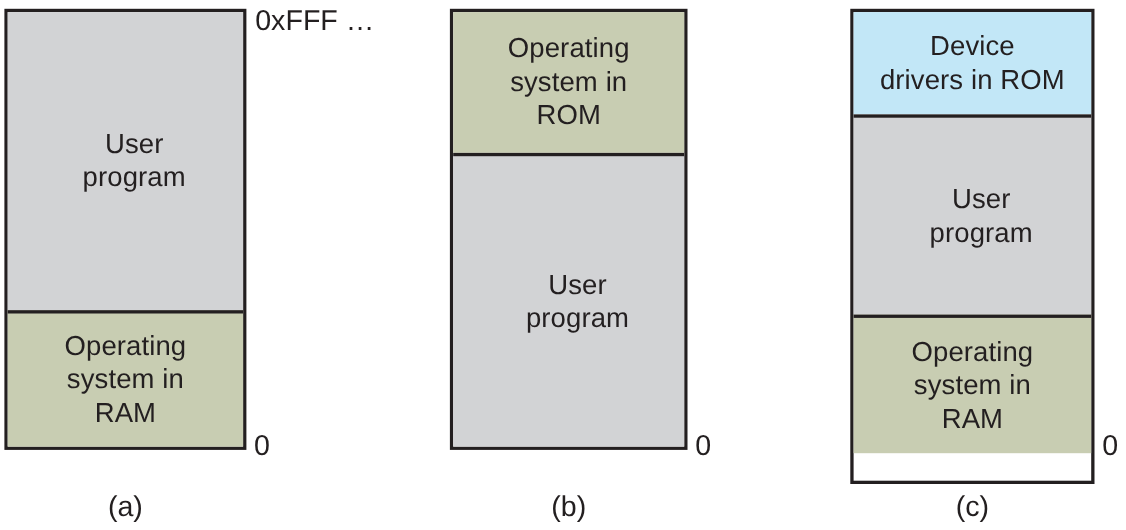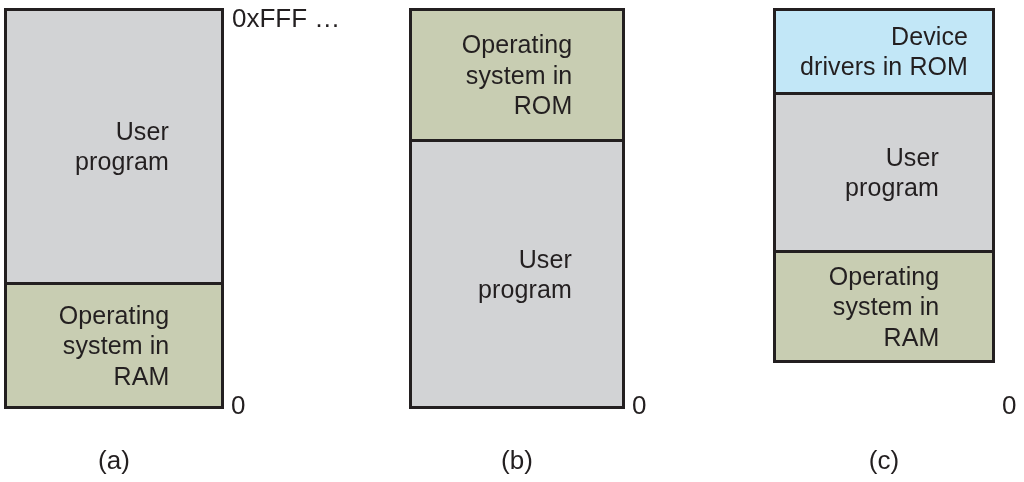--- a/index.html
+++ b/index.html
@@ -32,21 +32,21 @@
     display: flex;
     flex-direction: column;
     background: #ffffff;
   }
 
   .seg {
     box-sizing: border-box;
     display: flex;
     align-items: center;
     justify-content: center;
-    text-align: right;
+    text-align: center;
     font-size: 25px;
     line-height: 1.22;
     letter-spacing: 0.1px;
     color: #231f20;
     overflow: hidden;
   }
   .seg + .seg {
     border-top: 3px solid #231f20;
   }
   .seg-label {
@@ -86,21 +86,21 @@
   #panel-a .caption  { left: 4px; top: 447px; width: 220px; }
 
   
   #panel-b .memcol { left: 409px; top: 8px; width: 216px; height: 401px; }
   #panel-b .seg-os   { height: 130px; }
   #panel-b .seg-user { height: 271px; }
   #panel-b .addr-bot { left: 632px; top: 392px; }
   #panel-b .caption  { left: 409px; top: 447px; width: 216px; }
 
   
-  #panel-c .memcol { left: 773px; top: 8px; width: 222px; height: 355px; }
+  #panel-c .memcol { left: 773px; top: 8px; width: 222px; height: 432px; }
   #panel-c .seg-drivers { height: 93px; }
   #panel-c .seg-user    { height: 182px; }
   #panel-c .seg-os      { height: 126px; }
   #panel-c .addr-bot    { left: 1002px; top: 392px; }
   #panel-c .caption     { left: 773px; top: 447px; width: 222px; }
 </style>
 </head>
 <body>
 
 <div class="figure">

